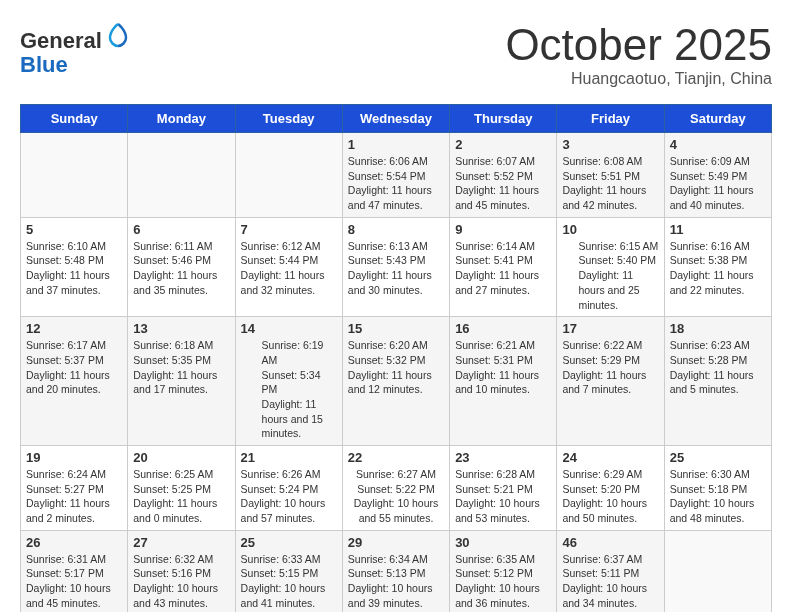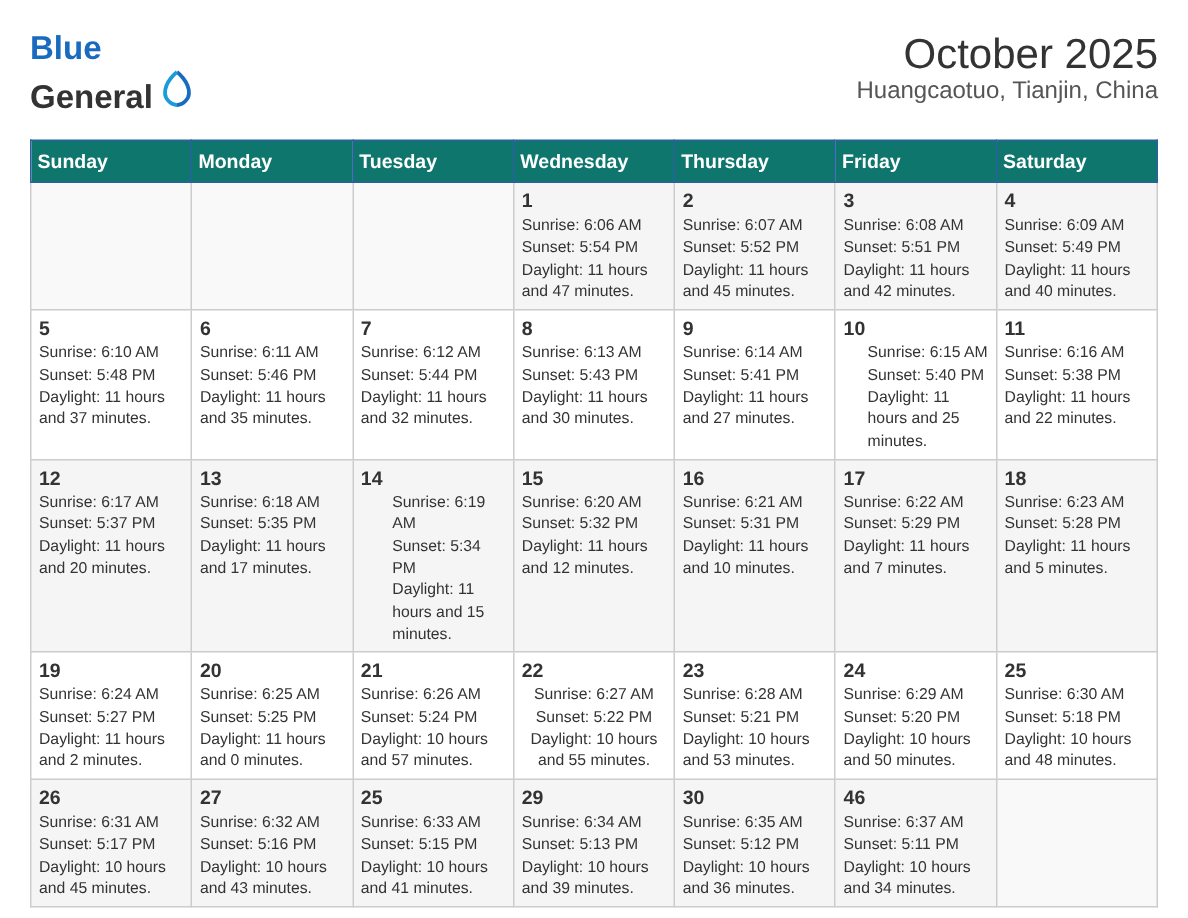--- a/index.html
+++ b/index.html
@@ -29,40 +29,40 @@
     .logo-blue { color: #1a6bbf; }
     .logo-icon {
       width: 28px;
       height: 28px;
       margin-left: 2px;
     }
     .title-block {
       text-align: right;
     }
     .month-title {
-      font-size: 28px;
+      font-size: 44px;
       font-weight: normal;
       color: #333;
     }
     .location {
       font-size: 16px;
       color: #555;
     }
     .calendar {
       width: 100%;
       border-collapse: collapse;
       border: 1px solid #ccc;
     }
     .calendar th {
-      background-color: #0f766e;
+      background-color: #1d4ed8;
       color: #fff;
       font-size: 13px;
       font-weight: bold;
       padding: 6px 4px;
-      text-align: left;
+      text-align: center;
       border: 1px solid #2a60a0;
     }
     .calendar td {
       vertical-align: top;
       padding: 4px 5px;
       font-size: 10.5px;
       color: #333;
       border: 1px solid #ccc;
       width: 107px;
       min-height: 80px;
@@ -88,27 +88,27 @@
       background: #f9f9f9 !important;
     }
   </style>
 </head>
 <body>
 
 <div class="header">
   <div class="logo">
     <div>
       <div class="logo-text">
-        <span class="logo-blue">Blue</span>
-      </div>
-      <div class="logo-text">
         <span class="logo-general">General</span><svg class="logo-icon" viewBox="0 0 28 28" fill="none" xmlns="http://www.w3.org/2000/svg">
           <path d="M14 4 C14 4 22 10 22 18 C22 22 18 26 14 26" stroke="#1a6bbf" stroke-width="2.5" fill="none"></path>
           <path d="M14 4 C14 4 6 10 6 18 C6 22 10 26 14 26" stroke="#1a9bdc" stroke-width="2.5" fill="none"></path>
         </svg>
+      </div>
+      <div class="logo-text">
+        <span class="logo-blue">Blue</span>
       </div>
     </div>
   </div>
   <div class="title-block">
     <div class="month-title">October 2025</div>
     <div class="location">Huangcaotuo, Tianjin, China</div>
   </div>
 </div>
 
 <table class="calendar">

